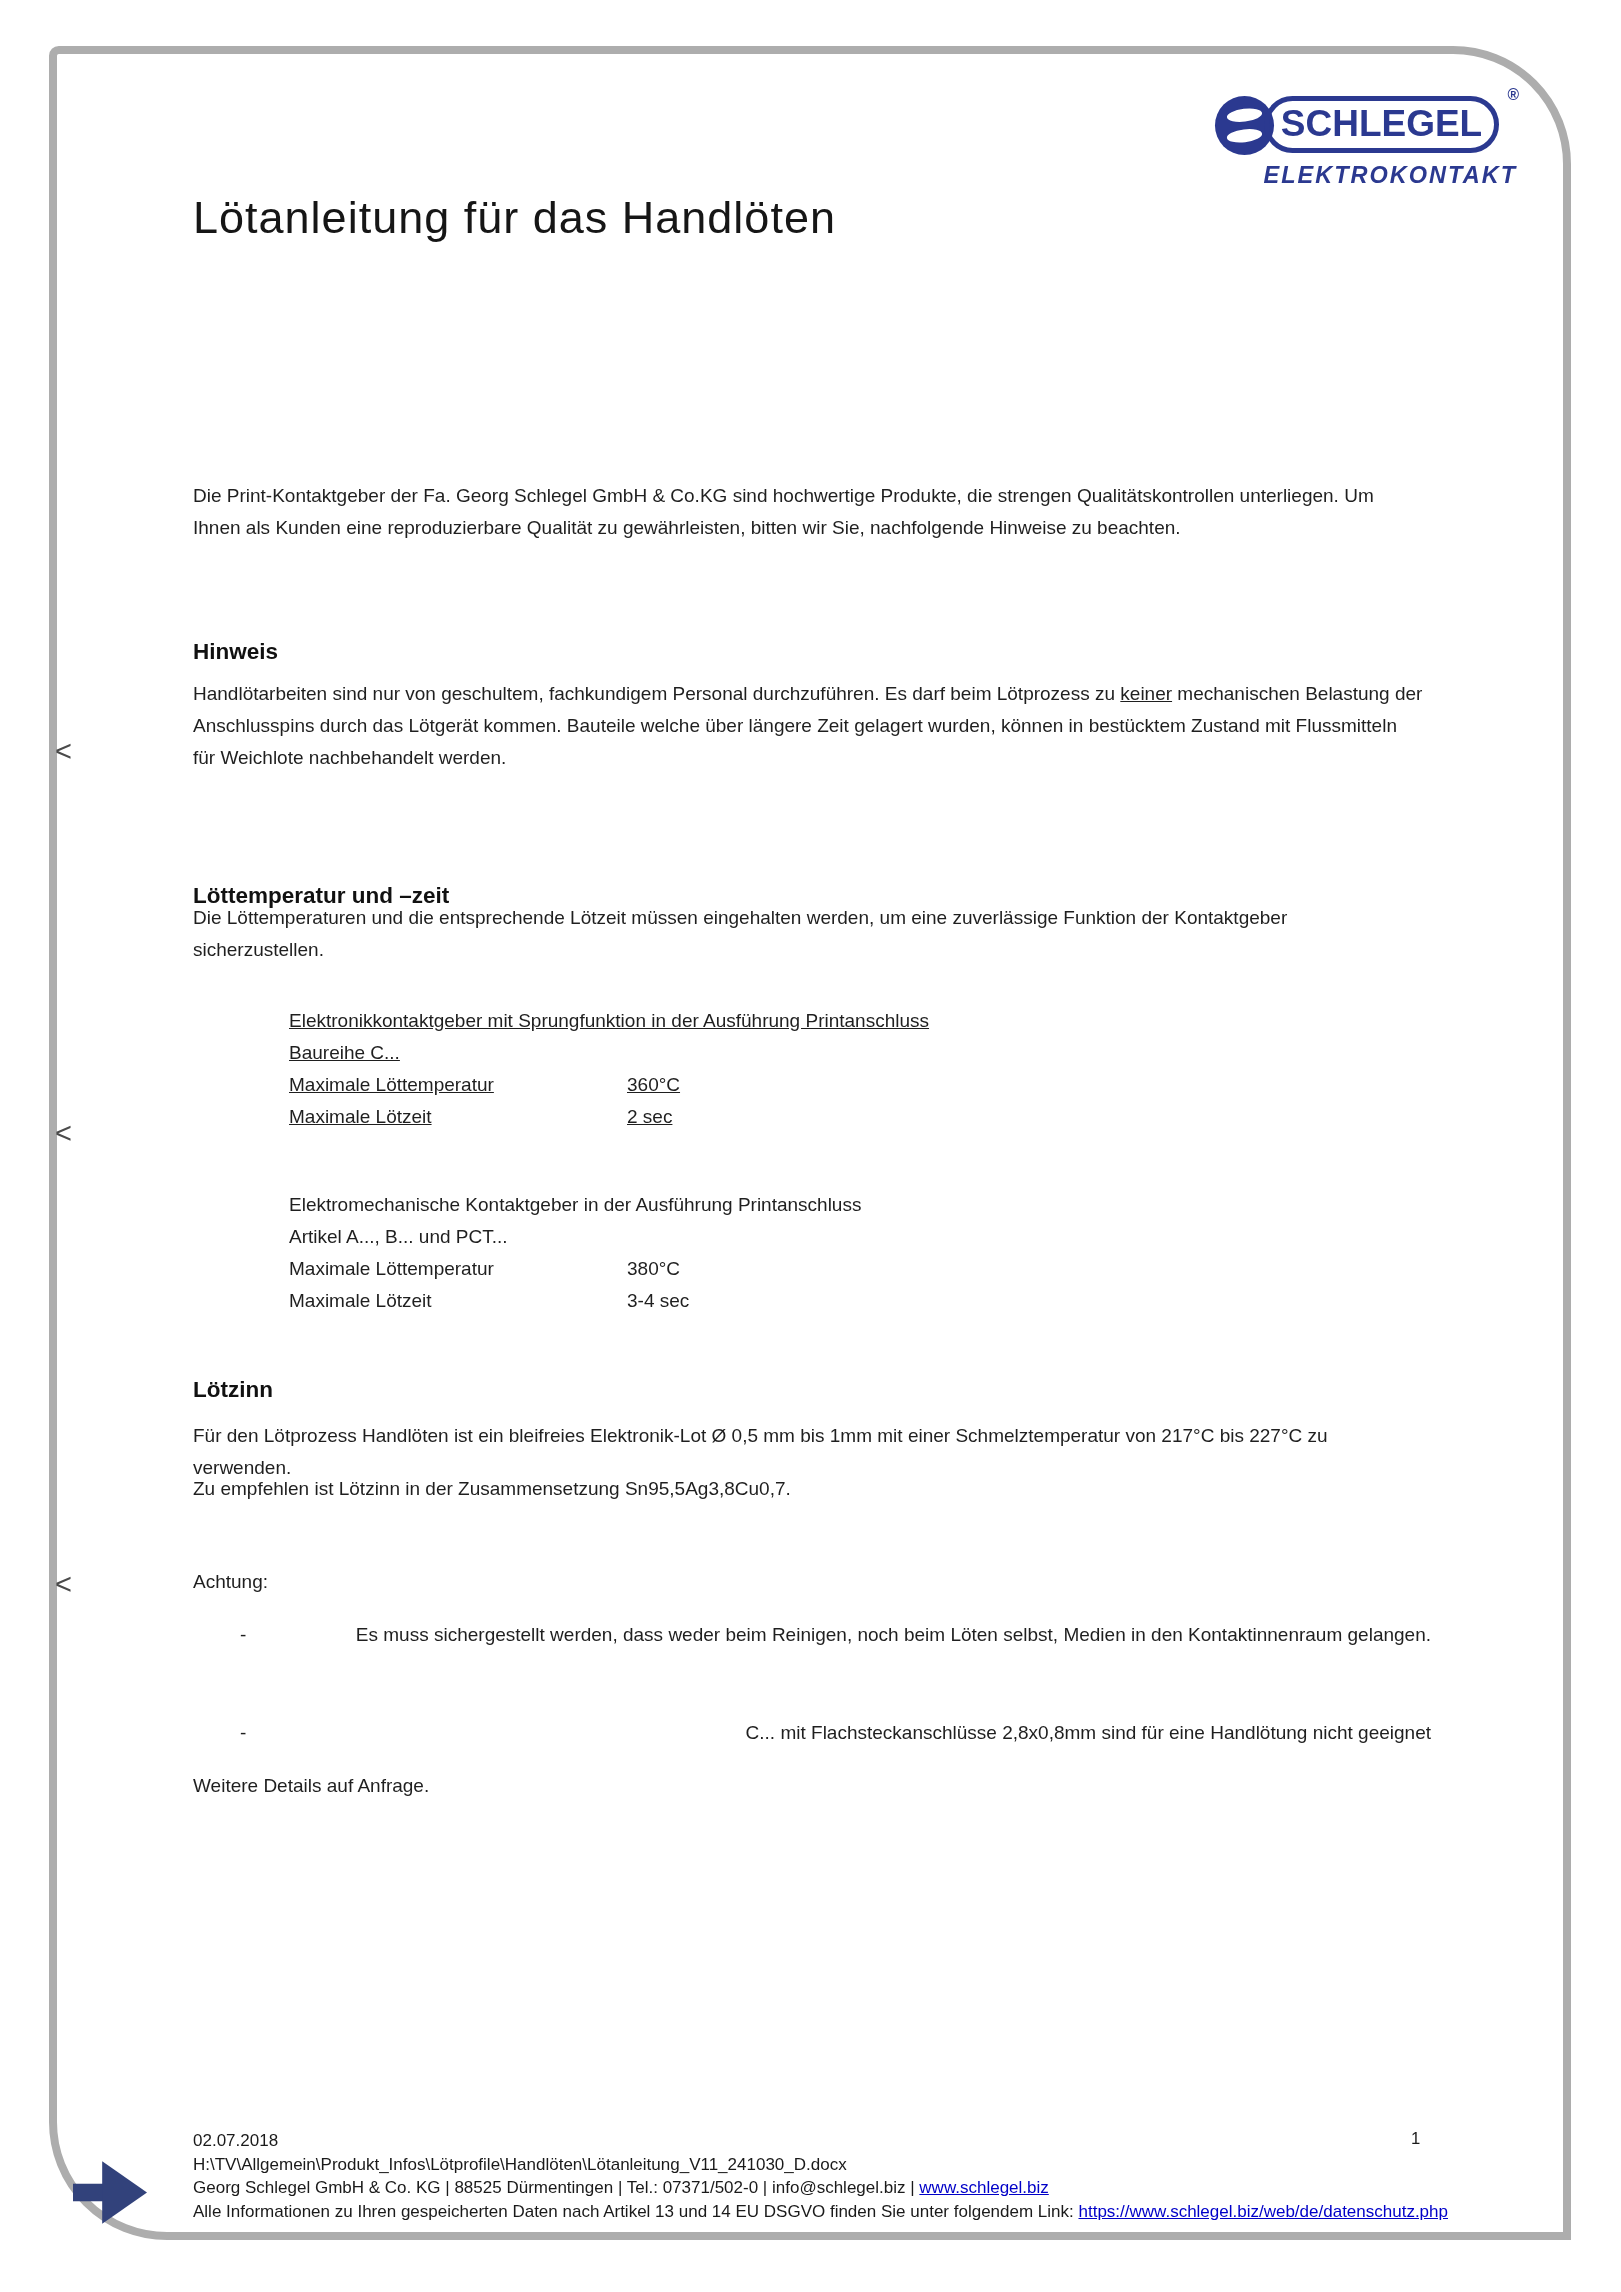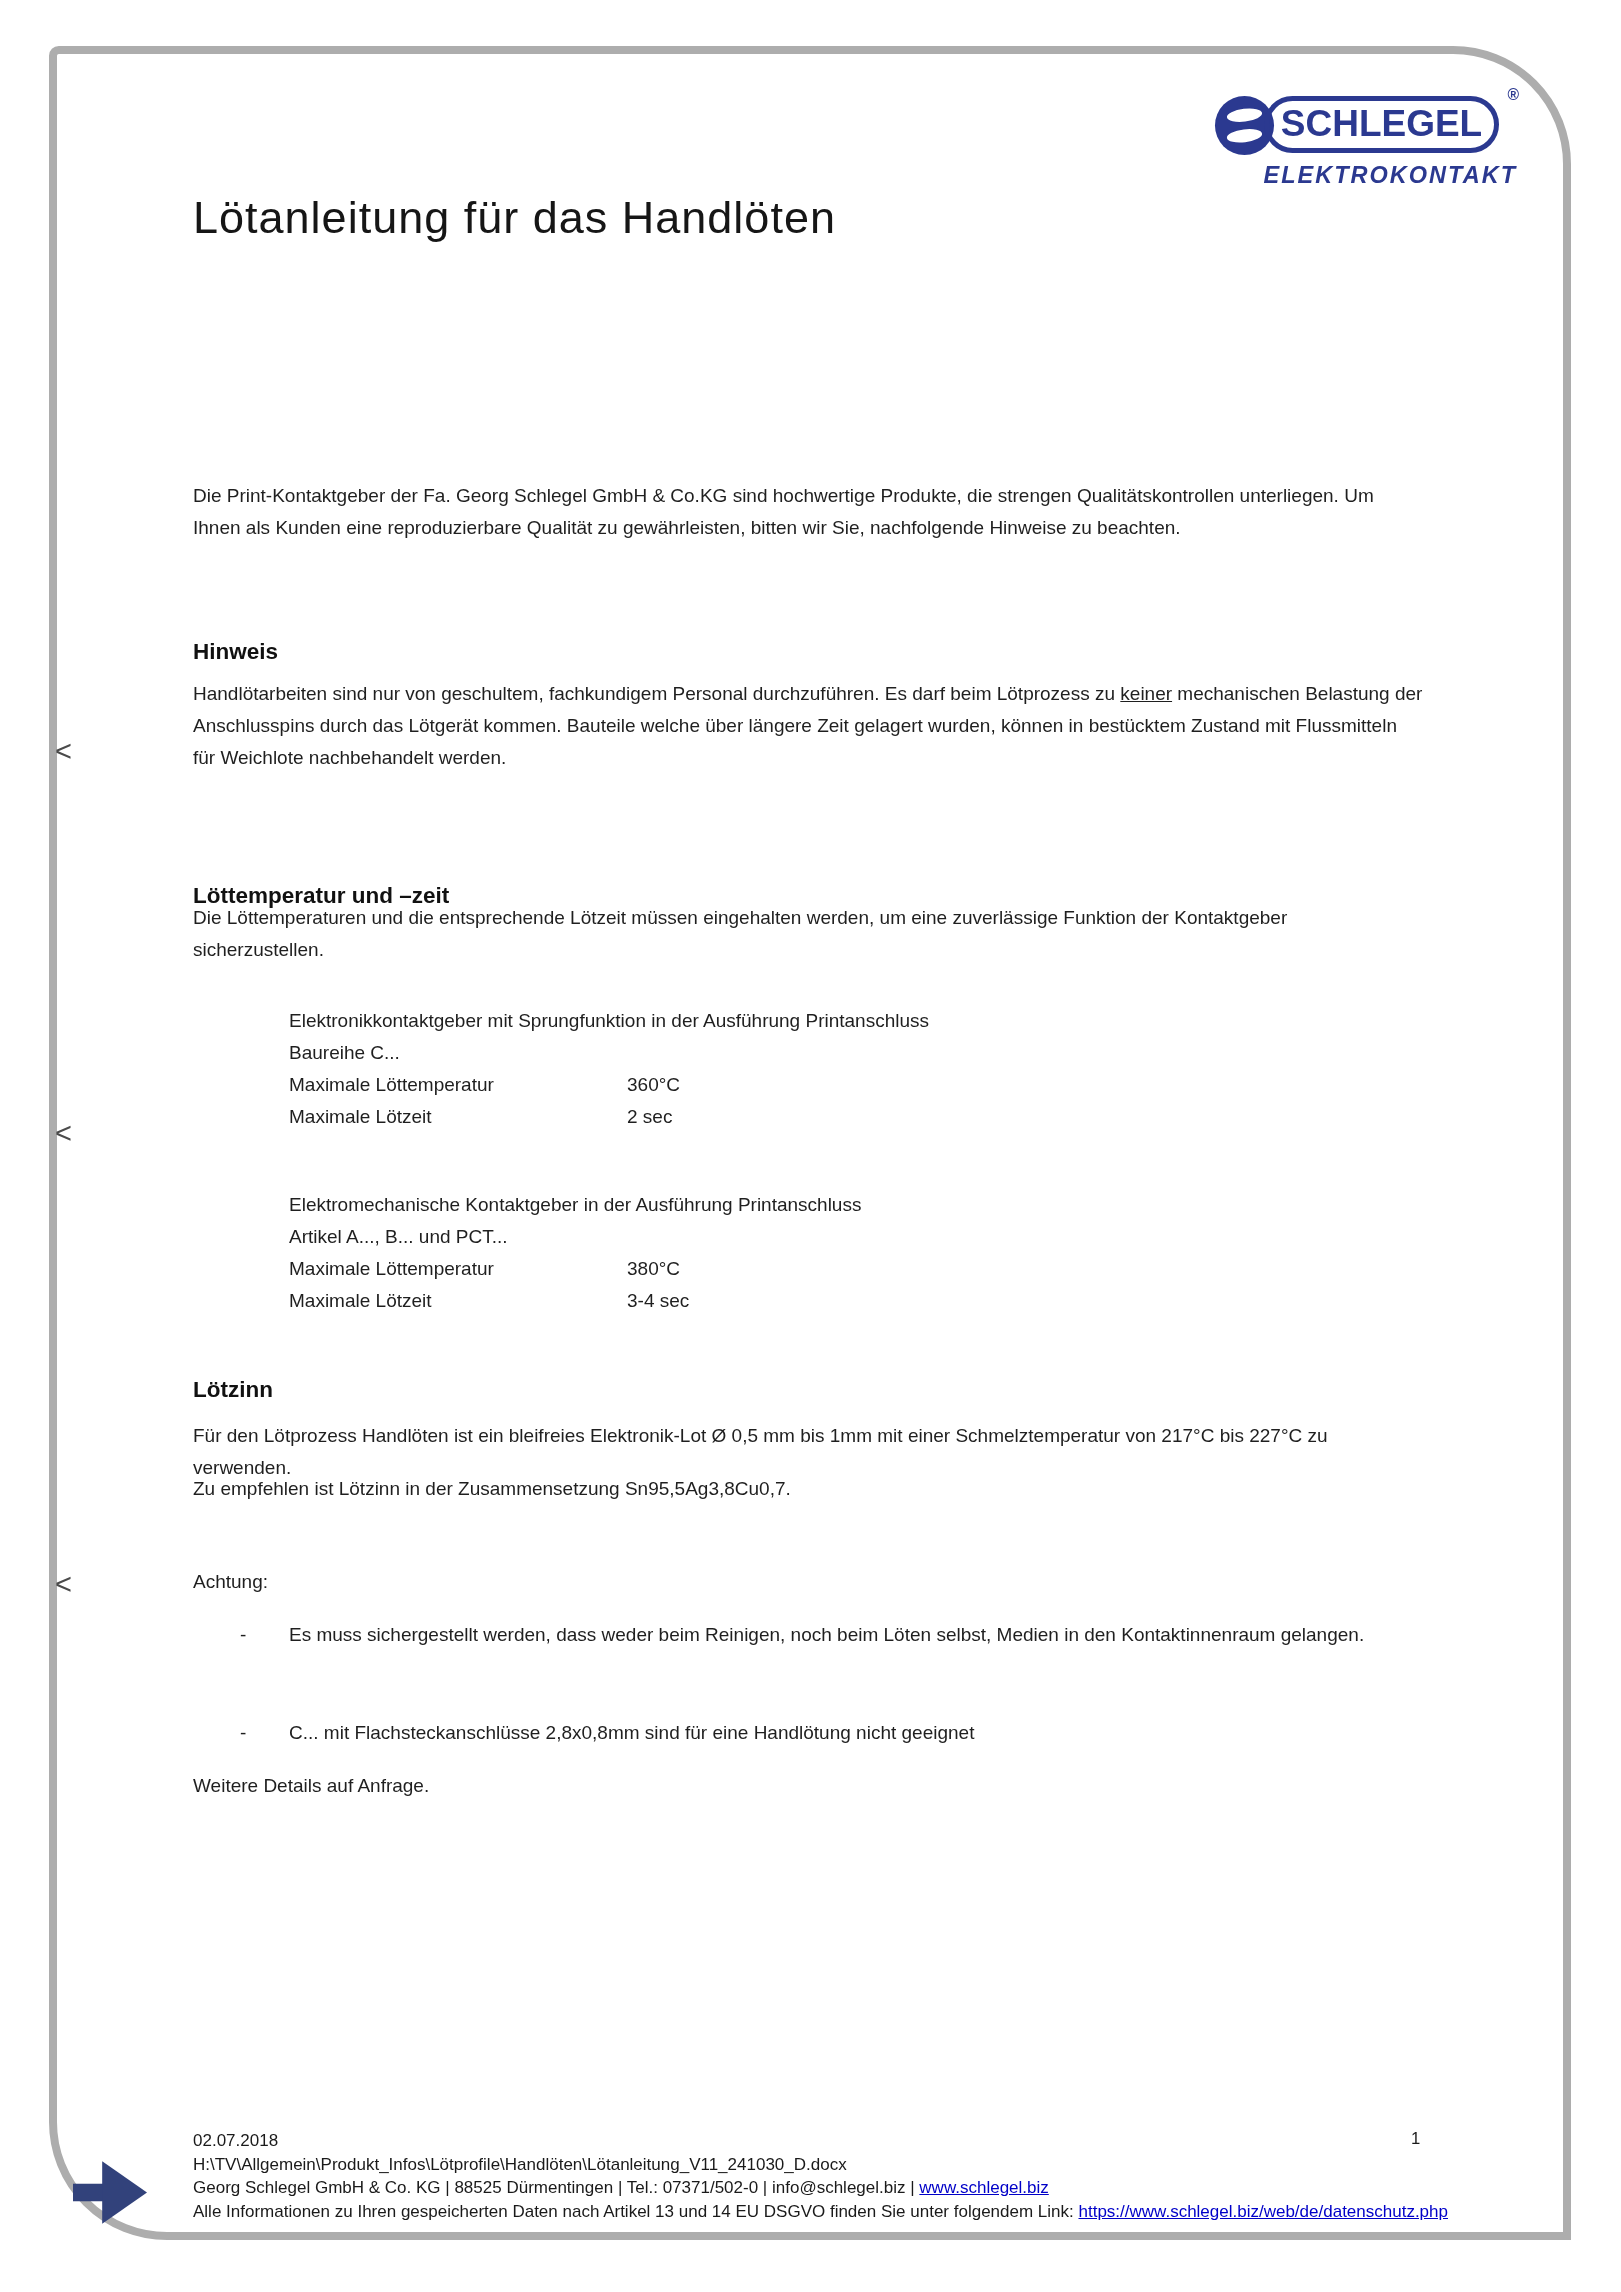--- a/index.html
+++ b/index.html
@@ -68,21 +68,21 @@
   .heading { font-size: 22.5px; font-weight: bold; color: #111; }
   .u { text-decoration: underline; }
 
   .spec-block { position: absolute; left: 289px; width: 1127px; }
   .spec-row { display: flex; }
   .spec-label { width: 338px; flex: 0 0 338px; }
   .spec-value { flex: 1; }
 
   .bullet { position: absolute; left: 240px; width: 1191px; display: flex; }
   .bullet-marker { flex: 0 0 49px; }
-  .bullet-text { flex: 1; }
+  .bullet-text { flex: 1; text-align: right; }
 
   .footer {
     position: absolute; left: 193px; top: 2129px; width: 1294px;
     font-size: 17px; line-height: 23.5px; color: #1a1a1a;
   }
   .page-number {
     position: absolute; left: 1411px; top: 2129px;
     font-size: 16.7px; color: #1a1a1a;
   }
   a.link { color: #0000c8; text-decoration: underline; cursor: pointer; }
@@ -116,21 +116,21 @@
   <h1 class="doc-title">Lötanleitung für das Handlöten</h1>
 
   <p class="sec body-text" style="top:480px;">Die Print-Kontaktgeber der Fa. Georg Schlegel GmbH &amp; Co.KG sind hochwertige Produkte, die strengen Qualitätskontrollen unterliegen. Um Ihnen als Kunden eine reproduzierbare Qualität zu gewährleisten, bitten wir Sie, nachfolgende Hinweise zu beachten.</p>
 
   <h2 class="sec heading" style="top:639px;">Hinweis</h2>
   <p class="sec body-text" style="top:678px;"><span>Handlötarbeiten sind nur von geschultem, fachkundigem Personal durchzuführen. Es darf beim Lötprozess zu </span><span class="u">keiner</span><span> mechanischen Belastung der Anschlusspins durch das Lötgerät kommen. Bauteile welche über längere Zeit gelagert wurden, können in bestücktem Zustand mit Flussmitteln für Weichlote nachbehandelt werden.</span></p>
 
   <h2 class="sec heading" style="top:863px;margin-top:20px;">Löttemperatur und –zeit</h2>
   <p class="sec body-text" style="top:902px;">Die Löttemperaturen und die entsprechende Lötzeit müssen eingehalten werden, um eine zuverlässige Funktion der Kontaktgeber sicherzustellen.</p>
 
-  <div class="spec-block body-text" style="top:1005px;">
+  <div class="spec-block body-text" style="top:1005px;text-decoration:underline;">
     <div>Elektronikkontaktgeber mit Sprungfunktion in der Ausführung Printanschluss</div>
     <div>Baureihe C...</div>
     <div class="spec-row">
       <span class="spec-label">Maximale Löttemperatur</span>
       <span class="spec-value">360°C</span>
     </div>
     <div class="spec-row">
       <span class="spec-label">Maximale Lötzeit</span>
       <span class="spec-value">2 sec</span>
     </div>

